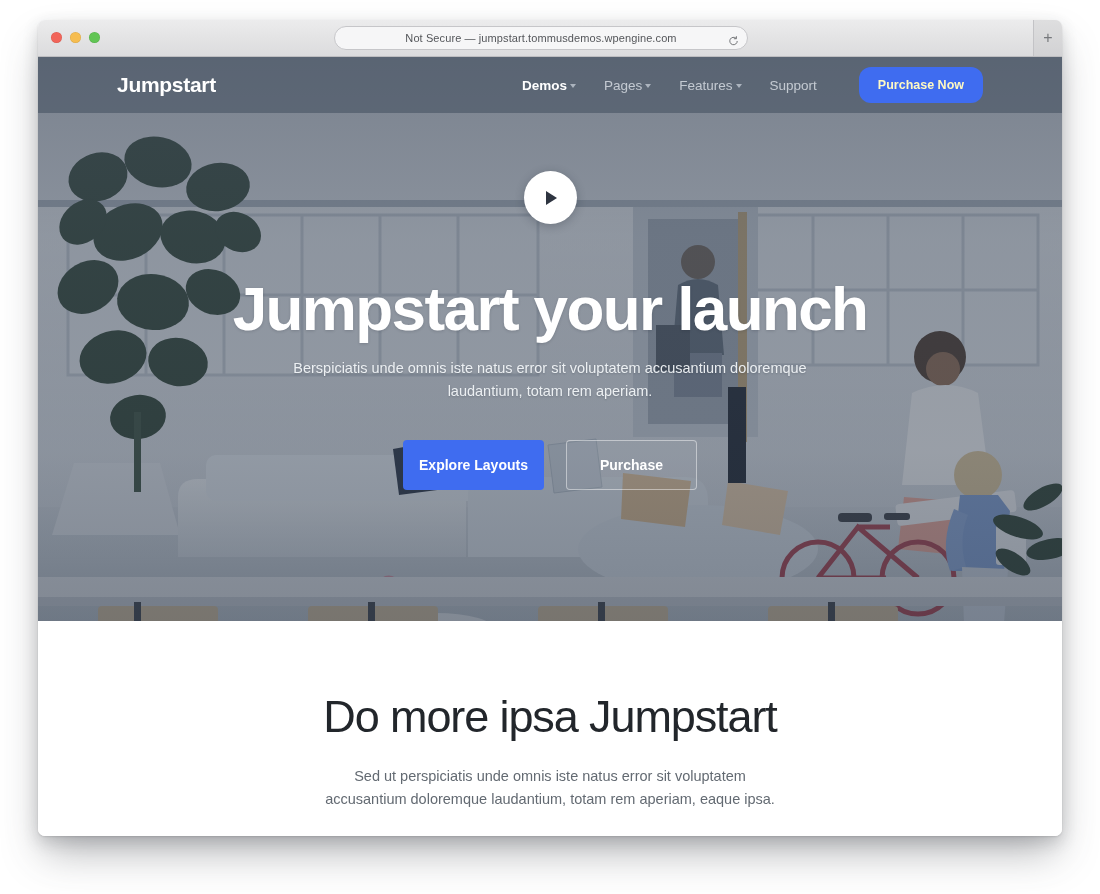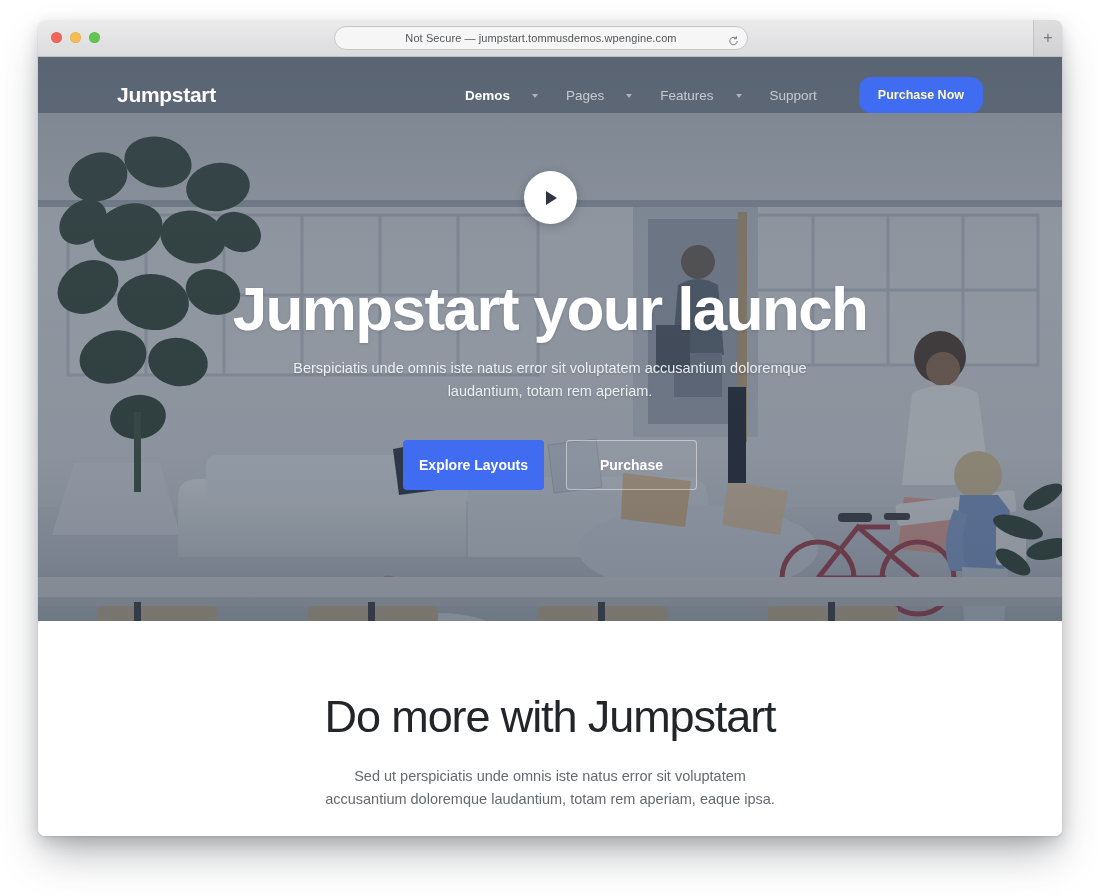--- a/index.html
+++ b/index.html
@@ -140,21 +140,21 @@
                 rgba(42,52,68,0.52) 100%);
   }
 
   
   .site-nav {
     position: absolute;
     left: 0; right: 0; top: 0;
     height: 56px;
     background: rgba(64,76,92,0.55);
     display: flex;
-    align-items: flex-end;
+    align-items: center;
     z-index: 5;
   }
   .nav-inner {
     width: 866px;
     margin: 0 auto;
     display: flex;
     align-items: center;
     justify-content: space-between;
   }
   .brand {
@@ -166,21 +166,21 @@
   .nav-links {
     display: flex;
     align-items: center;
     gap: 28px;
   }
   .nav-link {
     font-size: 13.5px;
     color: rgba(236,240,245,0.72);
     display: inline-flex;
     align-items: center;
-    gap: 22px;
+    gap: 3px;
     white-space: nowrap;
   }
   .nav-link.active {
     color: #ffffff;
     font-weight: bold;
   }
   .caret {
     width: 0; height: 0;
     border-left: 3.5px solid transparent;
     border-right: 3.5px solid transparent;
@@ -498,19 +498,19 @@
           <h1 class="hero-title">Jumpstart your launch</h1>
           <p class="hero-sub">Berspiciatis unde omnis iste natus error sit voluptatem accusantium doloremque laudantium, totam rem aperiam.</p>
           <div class="hero-actions">
             <button class="btn-primary">Explore Layouts</button>
             <button class="btn-ghost">Purchase</button>
           </div>
         </div>
       </div>
 
       <div class="section-more">
-        <h2 class="section-title">Do more with Jumpstart</h2>
+        <h2 class="section-title">Do more ipsa Jumpstart</h2>
         <p class="section-sub">Sed ut perspiciatis unde omnis iste natus error sit voluptatem accusantium doloremque laudantium, totam rem aperiam, eaque ipsa.</p>
       </div>
 
     </div>
   </div>
 </div>
 
 </body></html>

